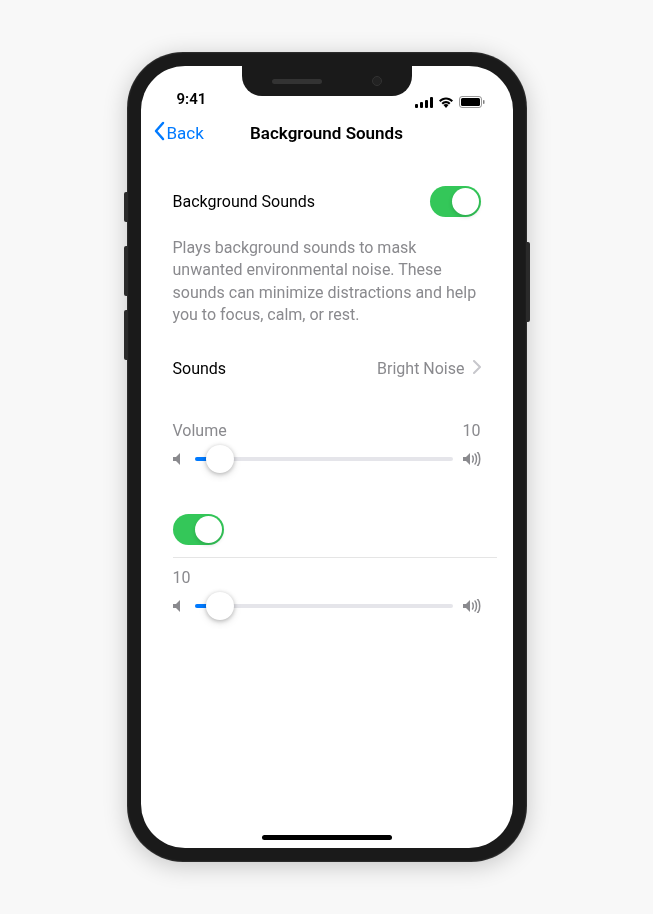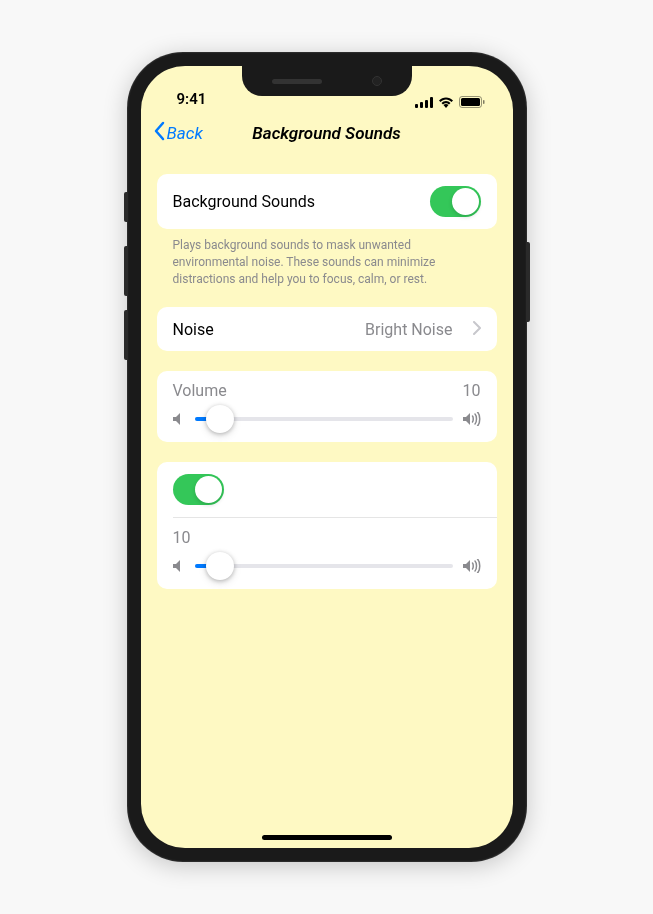--- a/index.html
+++ b/index.html
@@ -53,21 +53,21 @@
     .power-button {
       width: 4px;
       height: 80px;
       background: #2a2a2a;
       border-radius: 0 2px 2px 0;
     }
 
     .screen {
       width: 100%;
       height: 100%;
-      background: #fef9c3;
+      background: #ffffff;
       border-radius: 44px;
       overflow: hidden;
       position: relative;
     }
 
     .notch {
       position: absolute;
       top: 0;
       left: 50%;
       transform: translateX(-50%);
@@ -117,21 +117,20 @@
     .signal-icon svg, .wifi-icon svg, .battery-icon svg {
       display: block;
     }
 
     .nav-bar {
       height: 42px;
       display: flex;
       align-items: center;
       padding: 0 12px;
       position: relative;
-      font-style: italic;
     }
 
     .back-button {
       display: flex;
       align-items: center;
       gap: 2px;
       color: #007aff;
       font-size: 17px;
       z-index: 2;
     }
@@ -179,21 +178,21 @@
     }
 
     .row-label-secondary {
       font-size: 16px;
       color: #8a8a8e;
     }
 
     .row-value {
       display: flex;
       align-items: center;
-      gap: 20px;
+      gap: 8px;
       color: #8a8a8e;
       font-size: 16px;
       text-align: center;
     }
 
     .toggle {
       width: 51px;
       height: 31px;
       background: #34c759;
       border-radius: 16px;
@@ -205,21 +204,21 @@
       width: 27px;
       height: 27px;
       background: #fff;
       border-radius: 50%;
       top: 2px;
       right: 2px;
       box-shadow: 0 2px 4px rgba(0,0,0,0.15);
     }
 
     .footer-text {
-      font-size: 12px;
+      font-size: 16px;
       color: #8a8a8e;
       padding: 8px 16px 0 16px;
       line-height: 1.4;
     }
 
     .slider-row {
       padding: 10px 16px 16px 16px;
     }
 
     .slider-header {
@@ -348,21 +347,21 @@
               <div class="toggle-knob"></div>
             </div>
           </div>
         </div>
         <div class="footer-text">Plays background sounds to mask unwanted environmental noise. These sounds can minimize distractions and help you to focus, calm, or rest.</div>
       </div>
 
       <div class="section">
         <div class="card">
           <div class="row">
-            <span class="row-label">Noise</span>
+            <span class="row-label">Sounds</span>
             <div class="row-value">
               <span>Bright Noise</span>
               <span class="chevron">
                 <svg width="8" height="14" viewBox="0 0 8 14">
                     <path d="M1 1 L7 7 L1 13" stroke="#c7c7cc" stroke-width="2" fill="none" stroke-linecap="round" stroke-linejoin="round"></path>
                   </svg>
               </span>
             </div>
           </div>
         </div>

